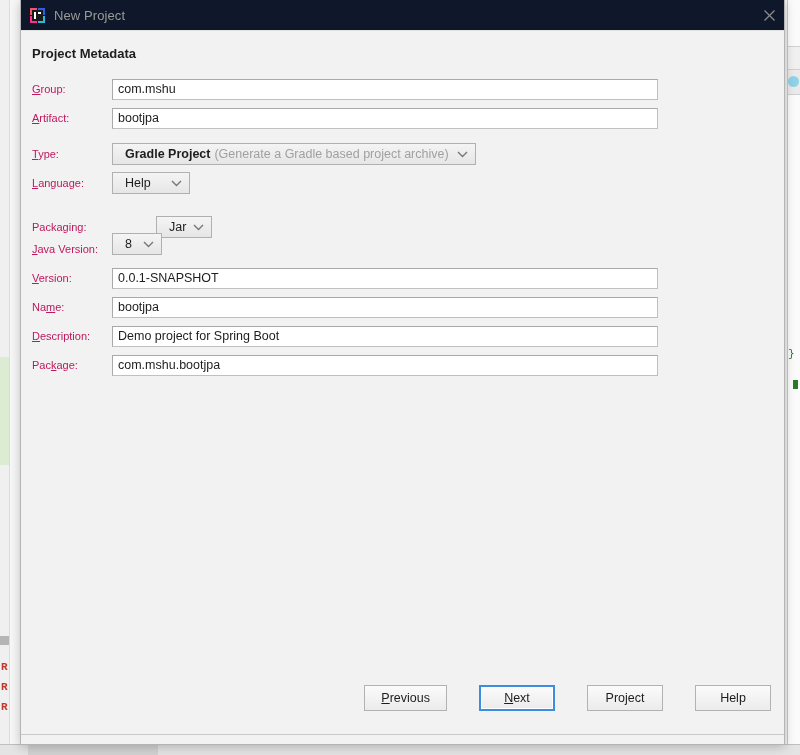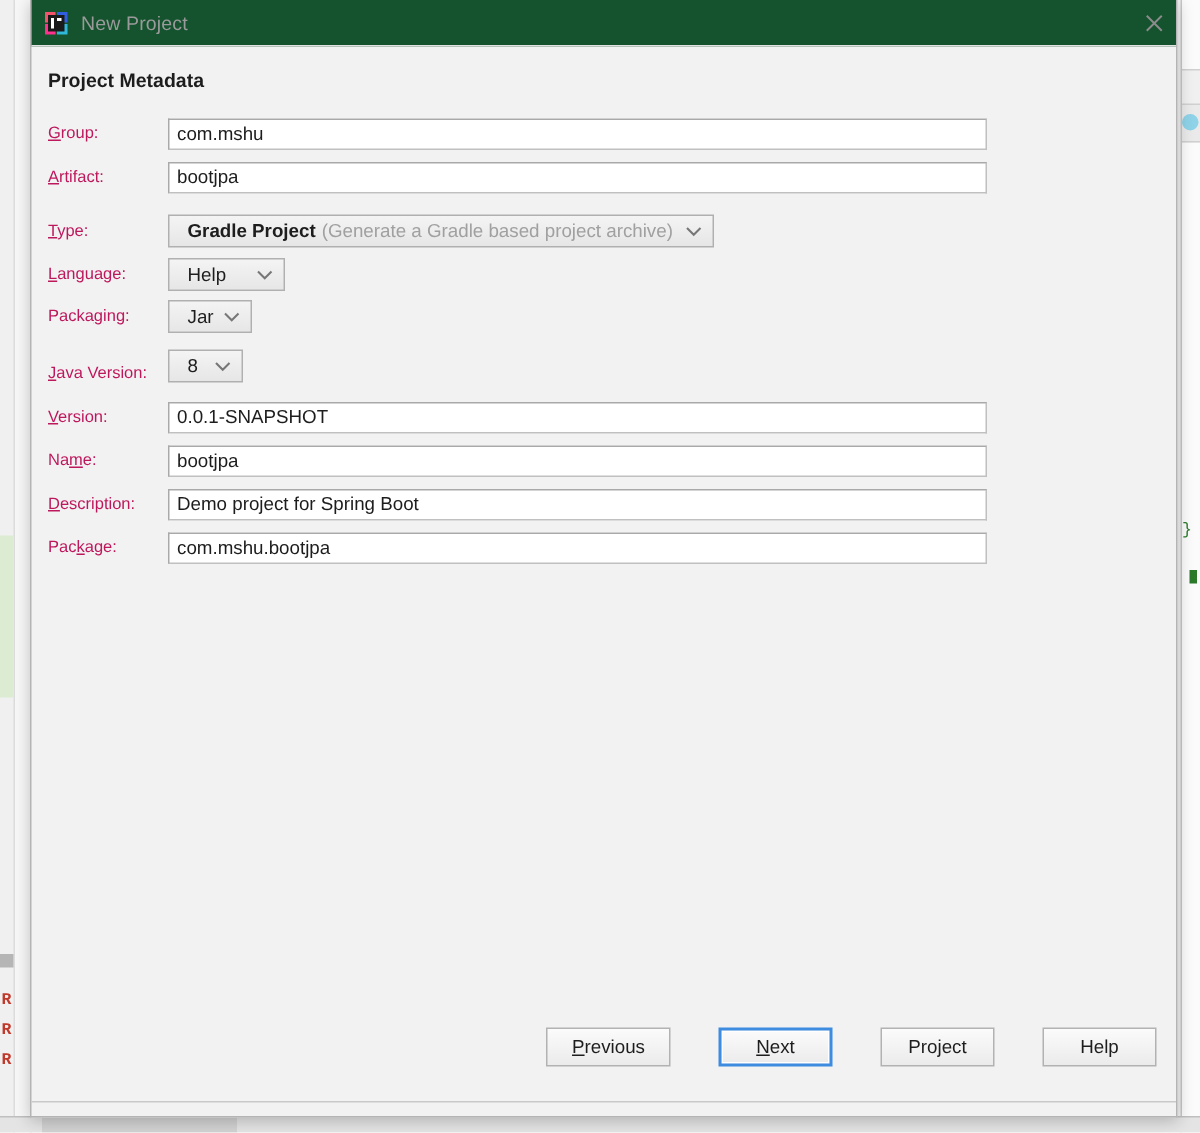--- a/index.html
+++ b/index.html
@@ -90,21 +90,21 @@
     background: #f2f2f2;
     border: 1px solid #b4b4b4;
     border-top: none;
     box-shadow: 0 2px 10px rgba(0,0,0,0.22);
     box-sizing: border-box;
   }
 
   .titlebar {
     position: relative;
     height: 30px;
-    background: #14532d;
+    background: #0f172a;
     border-bottom: 1px solid #e2e2e2;
     display: flex; align-items: center;
   }
   .title-icon {
     width: 15px; height: 15px; margin-left: 9px; margin-right: 9px;
     position: relative; flex: none;
   }
   .title-icon .q1 { position: absolute; left: 0; top: 0; width: 7px; height: 7px; background: #f2546c; }
   .title-icon .q2 { position: absolute; right: 0; top: 0; width: 7px; height: 7px; background: #2f5fe0; }
   .title-icon .q3 { position: absolute; left: 0; bottom: 0; width: 7px; height: 7px; background: #ff318c; }
@@ -302,21 +302,21 @@
         <div class="combo combo-lang">
           <span>Help</span>
           <span class="chev">
             <svg width="11" height="7" viewBox="0 0 11 7">
                 <polyline points="1,1 5.5,5.5 10,1" fill="none" stroke="#777" stroke-width="1.4"></polyline>
               </svg>
           </span>
         </div>
       </div>
 
-      <div class="form-row" style="top:169px;">
+      <div class="form-row" style="top:185px;gap:44px;">
         <div class="form-label">Packa<span class="mn">g</span>ing:</div>
         <div class="combo combo-pack">
           <span>Jar</span>
           <span class="chev">
             <svg width="11" height="7" viewBox="0 0 11 7">
                 <polyline points="1,1 5.5,5.5 10,1" fill="none" stroke="#777" stroke-width="1.4"></polyline>
               </svg>
           </span>
         </div>
       </div>

